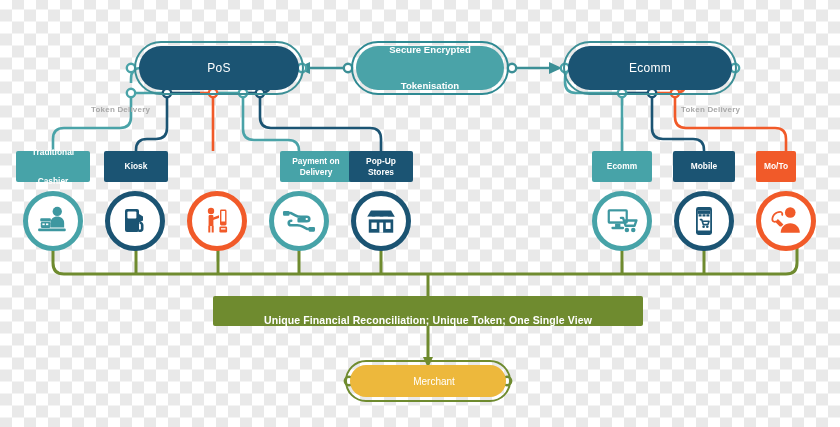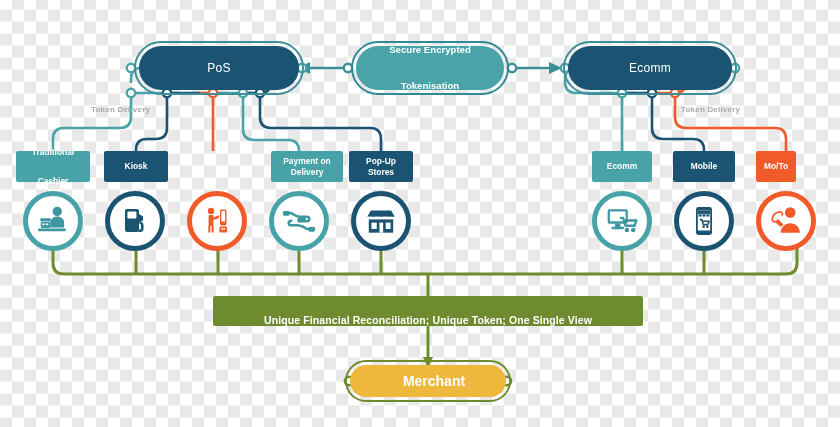--- a/index.html
+++ b/index.html
@@ -17,21 +17,21 @@
   .node{position:absolute;box-sizing:border-box;display:flex;align-items:center;
         justify-content:center;text-align:center;color:#fff;}
 
   
   .pill{border-radius:999px;}
   .pill-ring{position:absolute;border-radius:999px;box-sizing:border-box;
              background:transparent;}
 
   .pos-label,.ecomm-label{font-size:12px;font-weight:normal;letter-spacing:.3px;}
   .tok-label{font-size:9.6px;font-weight:bold;line-height:1.35;}
-  .merchant-label{font-size:14px;font-weight:bold;padding-left:12px;}
+  .merchant-label{font-size:10px;font-weight:normal;padding-left:12px;}
 
   .chan-box{position:absolute;box-sizing:border-box;display:flex;
             align-items:center;justify-content:center;text-align:center;
             color:#fff;font-size:8.4px;font-weight:bold;line-height:1.3;
             border-radius:2px;}
 
   .circle{position:absolute;box-sizing:border-box;border-radius:50%;
           background:#fff;display:flex;align-items:center;justify-content:center;}
 
   .token-label{position:absolute;font-size:8px;color:#a9a9a9;font-weight:bold;
@@ -163,21 +163,21 @@
   <div class="token-label" style="left:91px;top:105px;">Token Delivery</div>
   <div class="token-label" style="left:681px;top:105px;">Token Delivery</div>
 
   <div class="chan-box" style="left:16px;top:151px;width:74px;height:31px;background:#47a3a8;flex-direction:column;gap:18px;">
     <span>Traditional</span>
     <span>Cashier</span>
   </div>
   <div class="chan-box" style="left:104px;top:151px;width:64px;height:31px;background:#1b5473;">
     <span>Kiosk</span>
   </div>
-  <div class="chan-box" style="left:271px;top:151px;width:72px;height:31px;background:#47a3a8;flex-direction:column;">
+  <div class="chan-box" style="left:280px;top:151px;width:72px;height:31px;background:#47a3a8;flex-direction:column;">
     <span>Payment on</span>
     <span>Delivery</span>
   </div>
   <div class="chan-box" style="left:349px;top:151px;width:64px;height:31px;background:#1b5473;flex-direction:column;">
     <span>Pop-Up</span>
     <span>Stores</span>
   </div>
 
   <div class="chan-box" style="left:592px;top:151px;width:60px;height:31px;background:#47a3a8;">
     <span>Ecomm</span>

